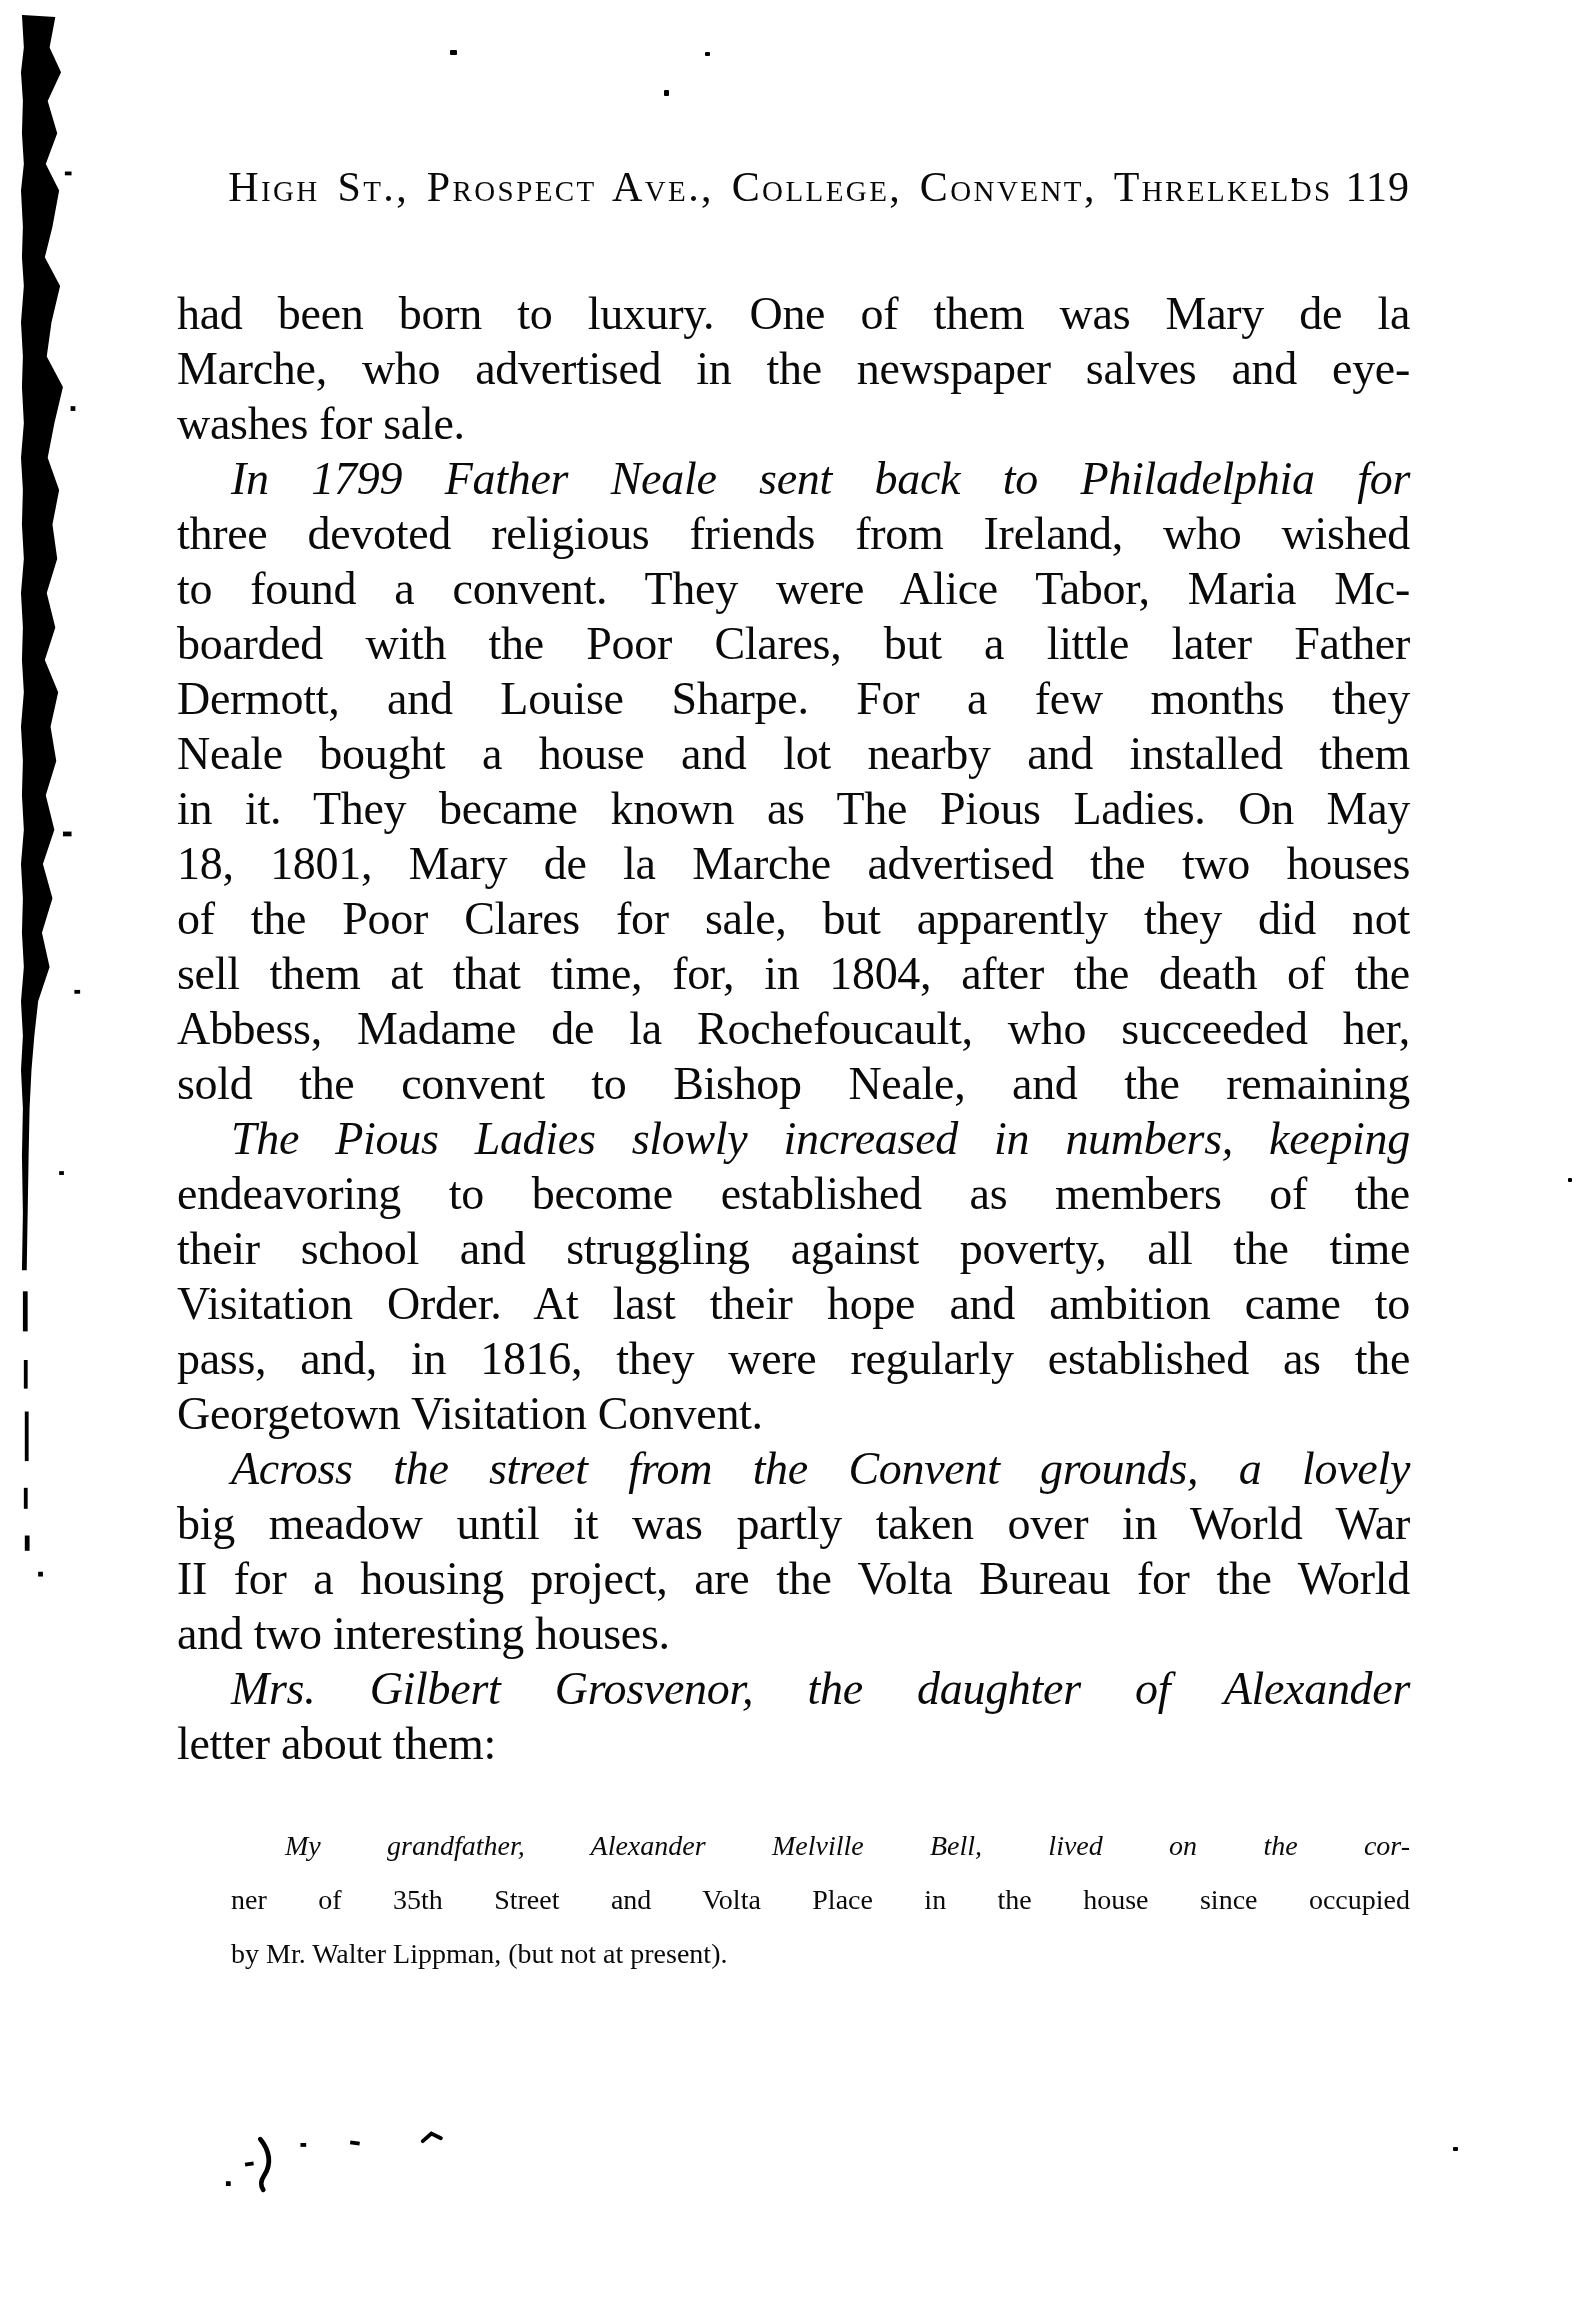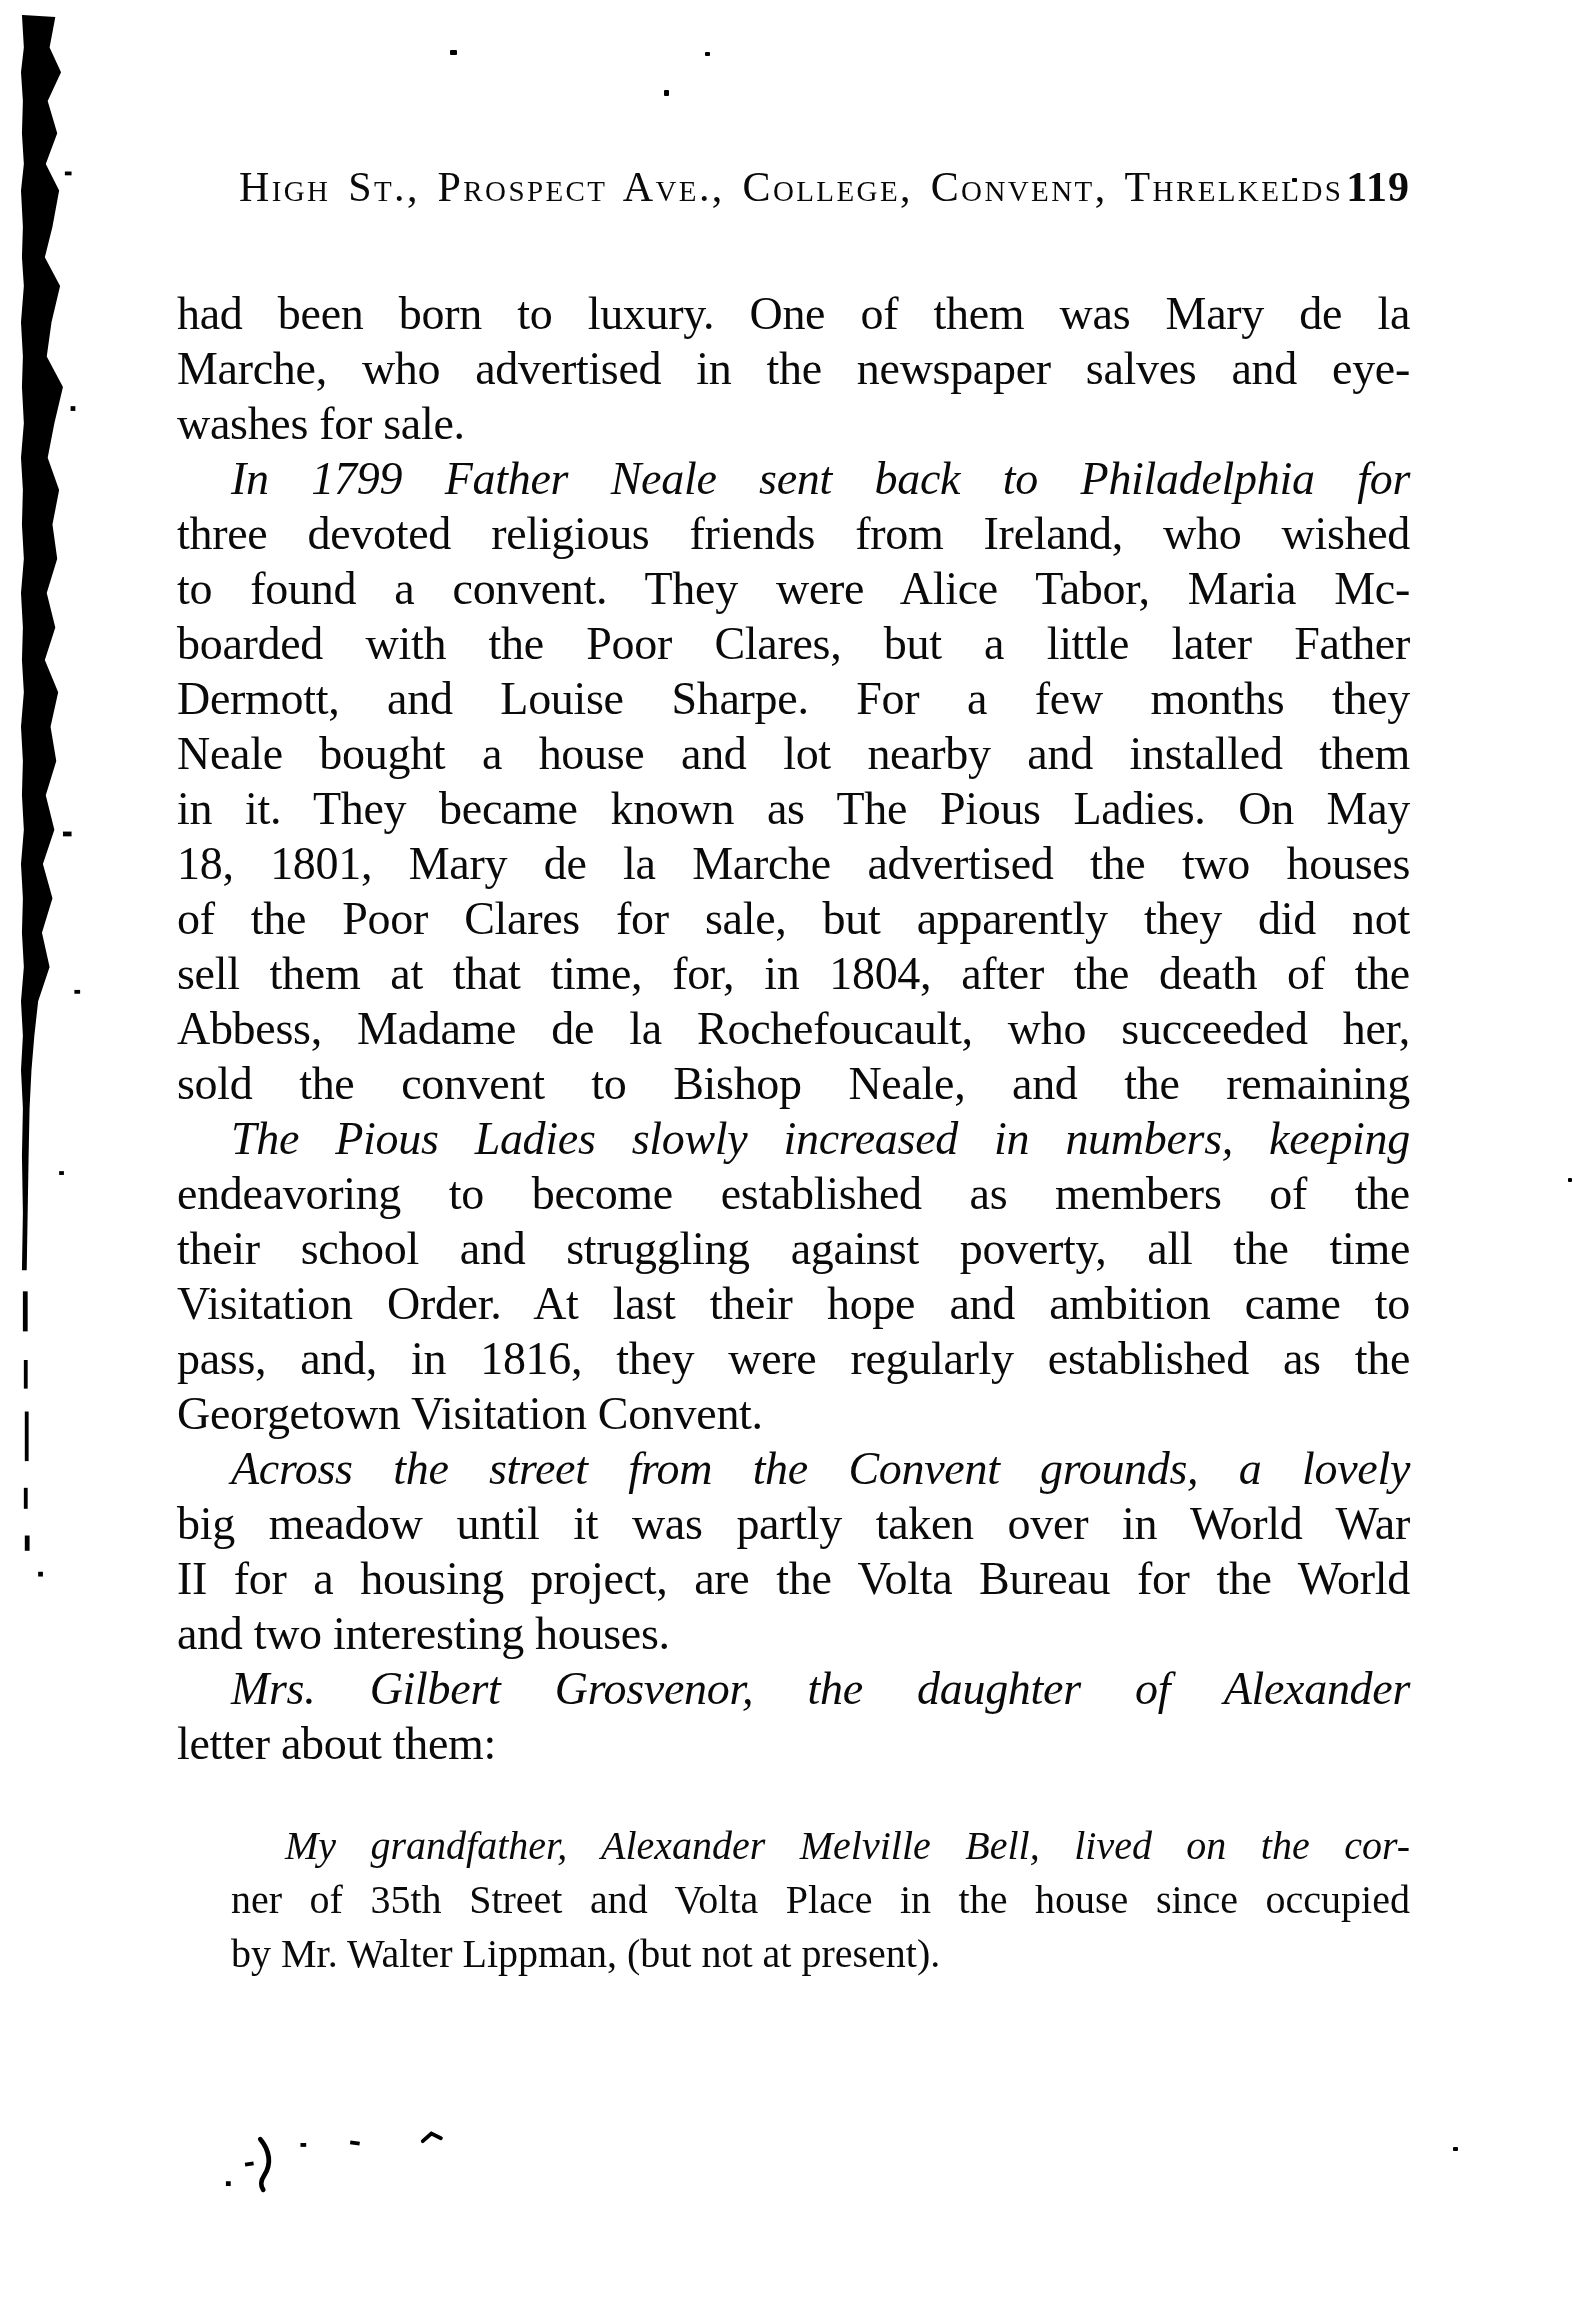--- a/index.html
+++ b/index.html
@@ -19,34 +19,34 @@
   }
   .running-header {
     text-align:right;
     font-variant:small-caps;
     font-size:42px;
     line-height:48px;
     letter-spacing:2.4px;
     word-spacing:4.8px;
     white-space:nowrap;
   }
-  .header-page-number { margin-left:3px; letter-spacing:1px;font-weight:bold; }
+  .header-page-number { margin-left:13px; letter-spacing:1px; }
   .body-paragraphs {
     margin-top:75px;
     font-size:46px;
     line-height:55px;
     letter-spacing:-0.3px;
   }
   .paragraph { margin:0; }
   .line { text-align:justify; text-align-last:justify; }
   .line.last { text-align:justify; text-align-last:left; }
   .line.indent { text-indent:54px;font-style:italic; }
   .paragraph.letter {
     padding-left:54px;
-    font-size:40px;
+    font-size:28px;
     line-height:54px;
     margin-top:48px;
     letter-spacing:0;
   }
   .speck { position:absolute; background:#000; border-radius:1px; }
 </style>
 </head>
 <body>
 
 <div class="page">

